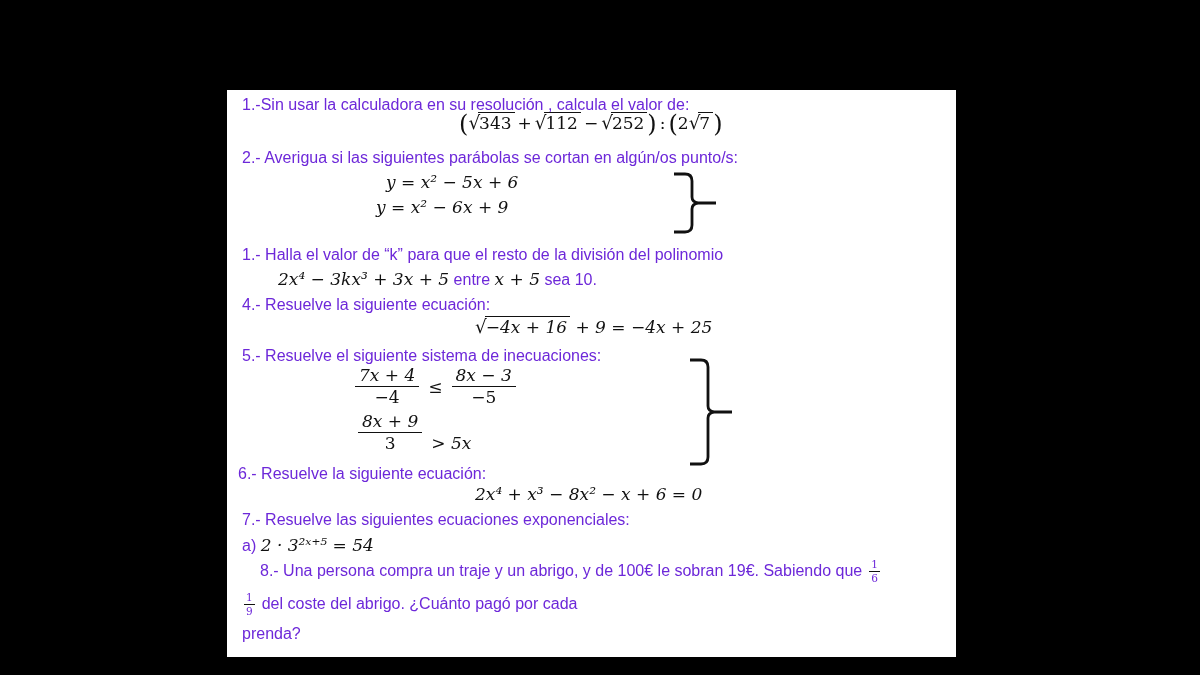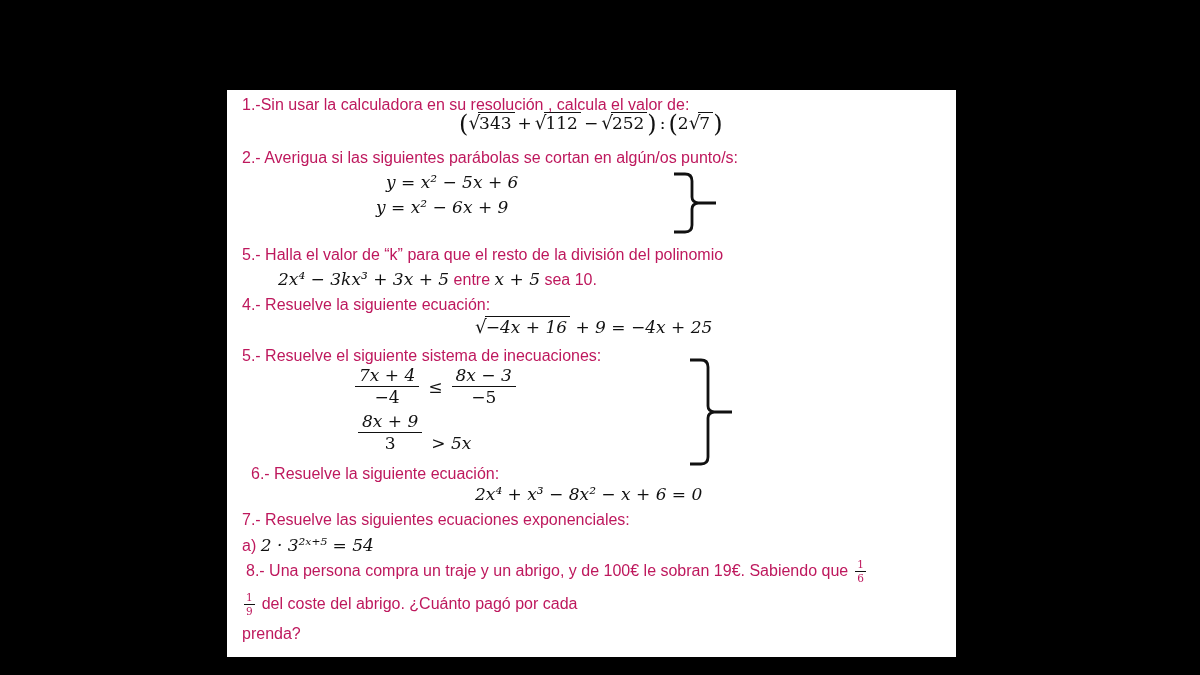--- a/index.html
+++ b/index.html
@@ -6,21 +6,21 @@
   body{
     width:1200px;height:675px;overflow:hidden;position:relative;
     font-family:"Liberation Sans",sans-serif;
   }
   .screen{position:absolute;inset:0;background:#000;}
   .paper{
     position:absolute;left:227px;top:90px;width:729px;height:567px;
     background:#fff;color:#111;
   }
   .abs{position:absolute;}
-  .txt{font-family:"Liberation Sans",sans-serif;font-size:16px;line-height:20px;white-space:nowrap;color:#be185d;}
+  .txt{font-family:"Liberation Sans",sans-serif;font-size:16px;line-height:20px;white-space:nowrap;color:#6d28d9;}
   .math{font-family:"DejaVu Serif","DejaVu Sans",serif;font-style:italic;font-size:17px;white-space:nowrap;color:#111;}
   .up{font-style:normal;}
   .mop{font-style:normal;margin:0 3px;}
   .bigp{font-style:normal;font-size:24px;vertical-align:-3px;line-height:1;}
   
   .sqrt{display:inline-flex;align-items:flex-start;}
   .rad{font-style:normal;font-size:1.08em;line-height:1.15;}
   .vinc{display:inline-block;font-style:normal;border-top:1.7px solid #111;line-height:1.25;padding:0 3px 0 1px;margin-left:-2px;}
   
   .frac{display:inline-flex;flex-direction:column;align-items:center;line-height:1.12;}
@@ -60,21 +60,21 @@
 
     <div class="abs txt" style="left:15px;top:58px;">2.- Averigua si las siguientes parábolas se cortan en algún/os punto/s:</div>
     <div class="abs math" style="left:159px;top:82px;">y =  x² − 5x + 6</div>
     <div class="abs math" style="left:149px;top:107px;">y = x² − 6x + 9</div>
     <div class="abs brace" style="left:444px;top:80px;">
       <svg width="48" height="66" viewBox="0 0 48 66">
           <path d="M3 4 H14 Q21 4 21 11 V27 Q21 32 27 33 H45 M27 33 Q21 34 21 39 V55 Q21 62 14 62 H3" fill="none" stroke="#111" stroke-width="2.8"></path>
         </svg>
     </div>
 
-    <div class="abs txt" style="left:15px;top:155px;">5.- Halla el valor de “k” para que el resto de la división del polinomio</div>
+    <div class="abs txt" style="left:15px;top:155px;">1.- Halla el valor de “k” para que el resto de la división del polinomio</div>
     <div class="abs" style="left:10px;top:179px;margin-left:41px;">
       <span class="math">2x⁴ − 3kx³ + 3x + 5</span>
       <span class="txt">entre</span>
       <span class="math">x + 5</span>
       <span class="txt">sea 10.</span>
     </div>
 
     <div class="abs txt" style="left:15px;top:205px;">4.- Resuelve la siguiente ecuación:</div>
     <div class="abs math" style="left:248px;top:226px;">
       <span class="sqrt">
@@ -102,30 +102,30 @@
           <span class="den">3</span>
         </span>
       <span>&gt; 5x</span>
     </div>
     <div class="abs brace" style="left:460px;top:266px;">
       <svg width="48" height="112" viewBox="0 0 48 112">
           <path d="M3 4 H14 Q21 4 21 11 V50 Q21 55 27 56 H45 M27 56 Q21 57 21 62 V101 Q21 108 14 108 H3" fill="none" stroke="#111" stroke-width="2.8"></path>
         </svg>
     </div>
 
-    <div class="abs txt" style="left:24px;top:374px;">6.- Resuelve la siguiente ecuación:</div>
+    <div class="abs txt" style="left:11px;top:374px;">6.- Resuelve la siguiente ecuación:</div>
     <div class="abs math" style="left:248px;top:394px;">2x⁴ + x³ − 8x² − x + 6 = 0</div>
 
     <div class="abs txt" style="left:15px;top:420px;">7.- Resuelve las siguientes ecuaciones exponenciales:</div>
     <div class="abs" style="left:15px;top:445px;width:700px;">
       <span class="txt">a)</span>
       <span class="math">2 · 3²ˣ⁺⁵ = 54</span>
     </div>
 
-    <div class="abs p8row txt" style="left:19px;top:465px;">
+    <div class="abs p8row txt" style="left:33px;top:465px;">
       <span>8.- Una persona compra un traje y un abrigo, y de 100€ le sobran 19€. Sabiendo que</span>
       <span class="sfrac">
           <span class="num">1</span>
           <span class="den">6</span>
         </span>
     </div>
     <div class="abs p8row txt" style="left:15px;top:498px;">
       <span class="sfrac">
           <span class="num">1</span>
           <span class="den">9</span>

